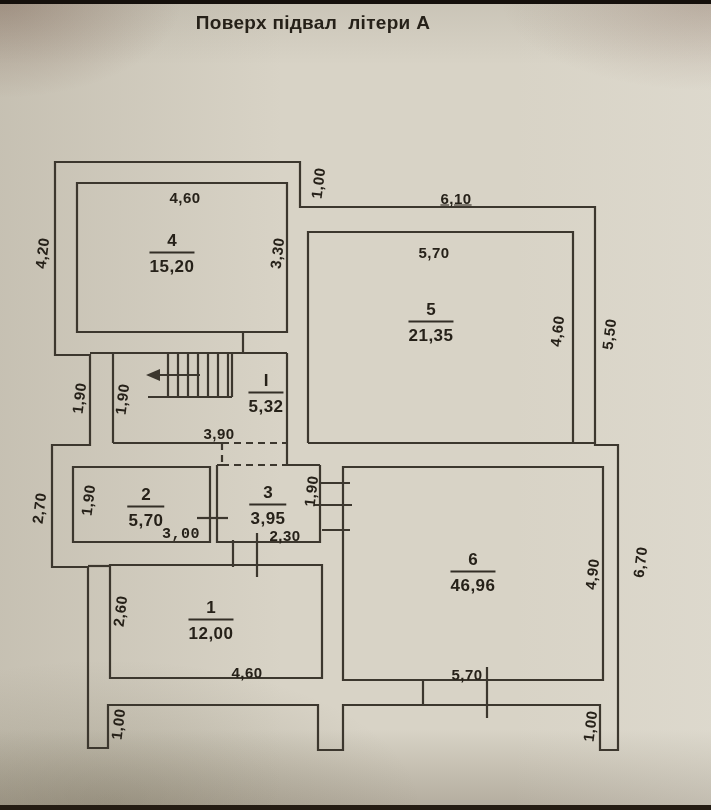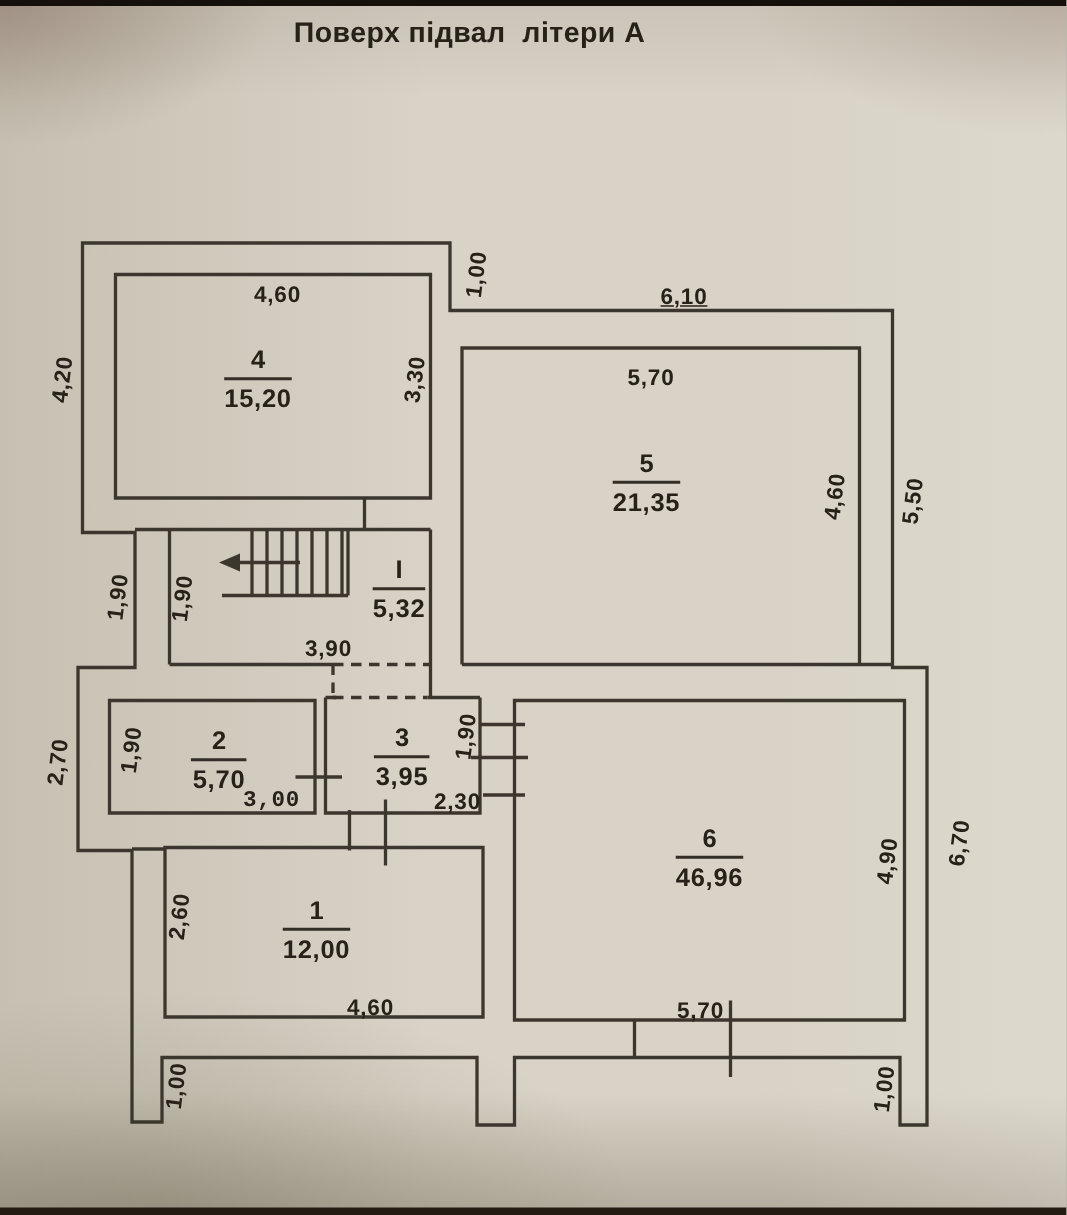--- a/index.html
+++ b/index.html
@@ -114,21 +114,21 @@
   <div class="room-label" style="left:473px;top:572px;">
     <div class="rnum">6</div>
     <div class="rarea">46,96</div>
   </div>
 
   <div class="lbl" style="left:185px;top:197px;">4,60</div>
   <div class="lbl" style="left:456px;top:198px;text-decoration:underline;">6,10</div>
   <div class="lbl" style="left:434px;top:252px;">5,70</div>
   <div class="lbl" style="left:195px;top:433px;margin-left:24px;">3,90</div>
   <div class="lbl" style="left:181px;top:534px;font-family:Liberation Mono, monospace;">3,00</div>
-  <div class="lbl" style="left:285px;top:535px;margin-left:20px;">2,30</div>
+  <div class="lbl" style="left:285px;top:535px;">2,30</div>
   <div class="lbl" style="left:247px;top:672px;">4,60</div>
   <div class="lbl" style="left:467px;top:674px;">5,70</div>
 
   <div class="lbl vlbl" style="left:42px;top:253px;">4,20</div>
   <div class="lbl vlbl" style="left:318px;top:183px;">1,00</div>
   <div class="lbl vlbl" style="left:277px;top:253px;">3,30</div>
   <div class="lbl vlbl" style="left:557px;top:331px;">4,60</div>
   <div class="lbl vlbl" style="left:609px;top:334px;">5,50</div>
   <div class="lbl vlbl" style="left:79px;top:398px;">1,90</div>
   <div class="lbl vlbl" style="left:122px;top:399px;">1,90</div>

